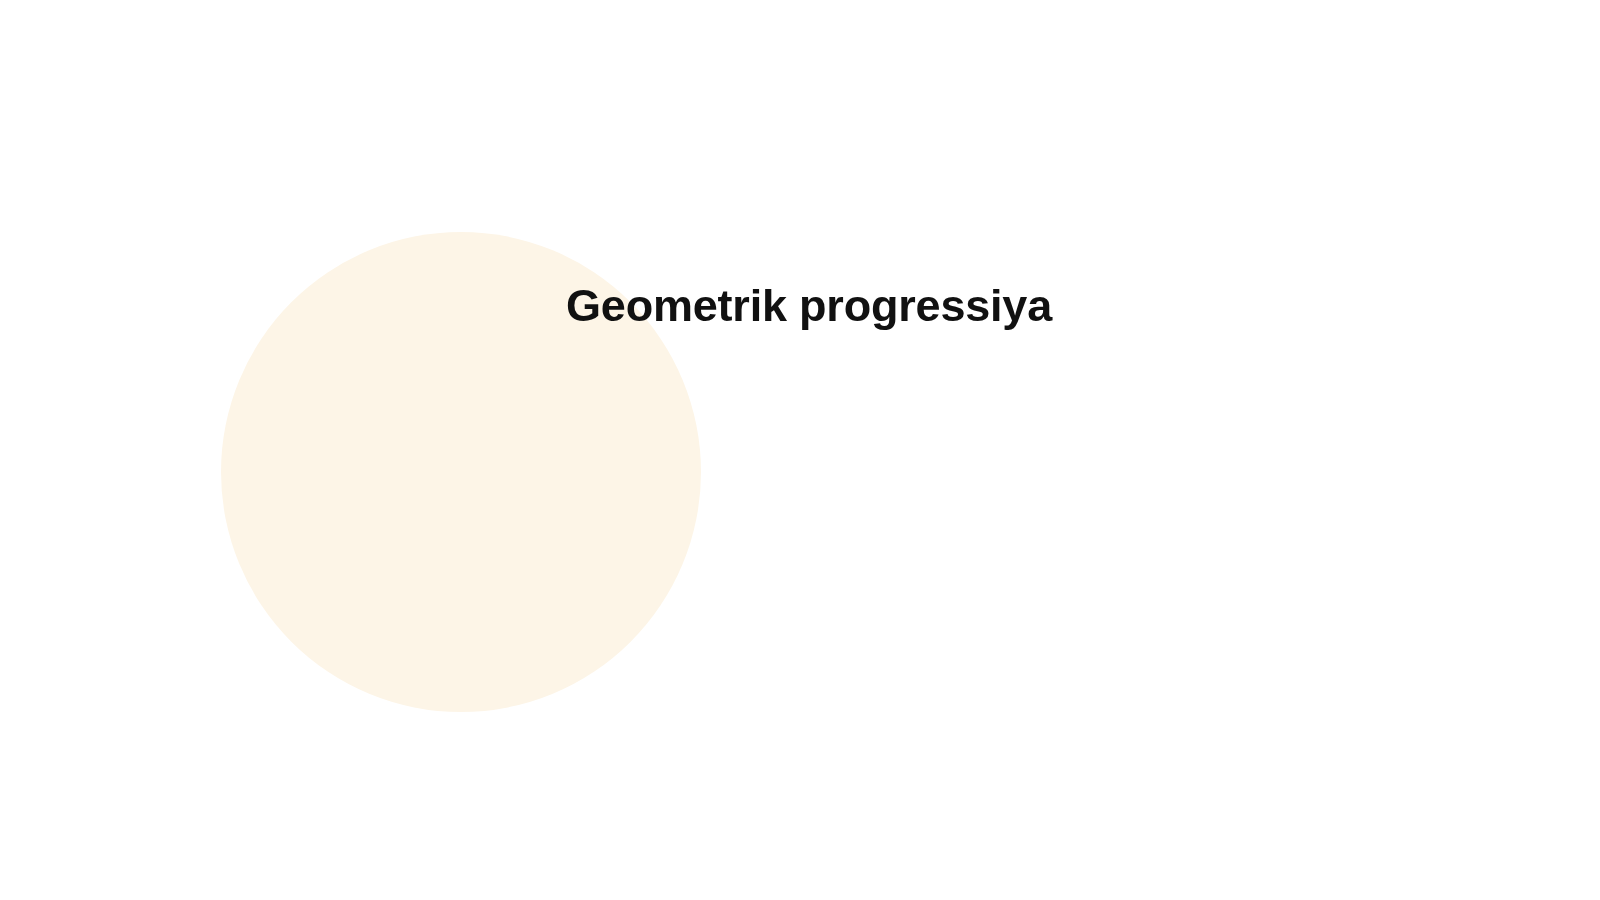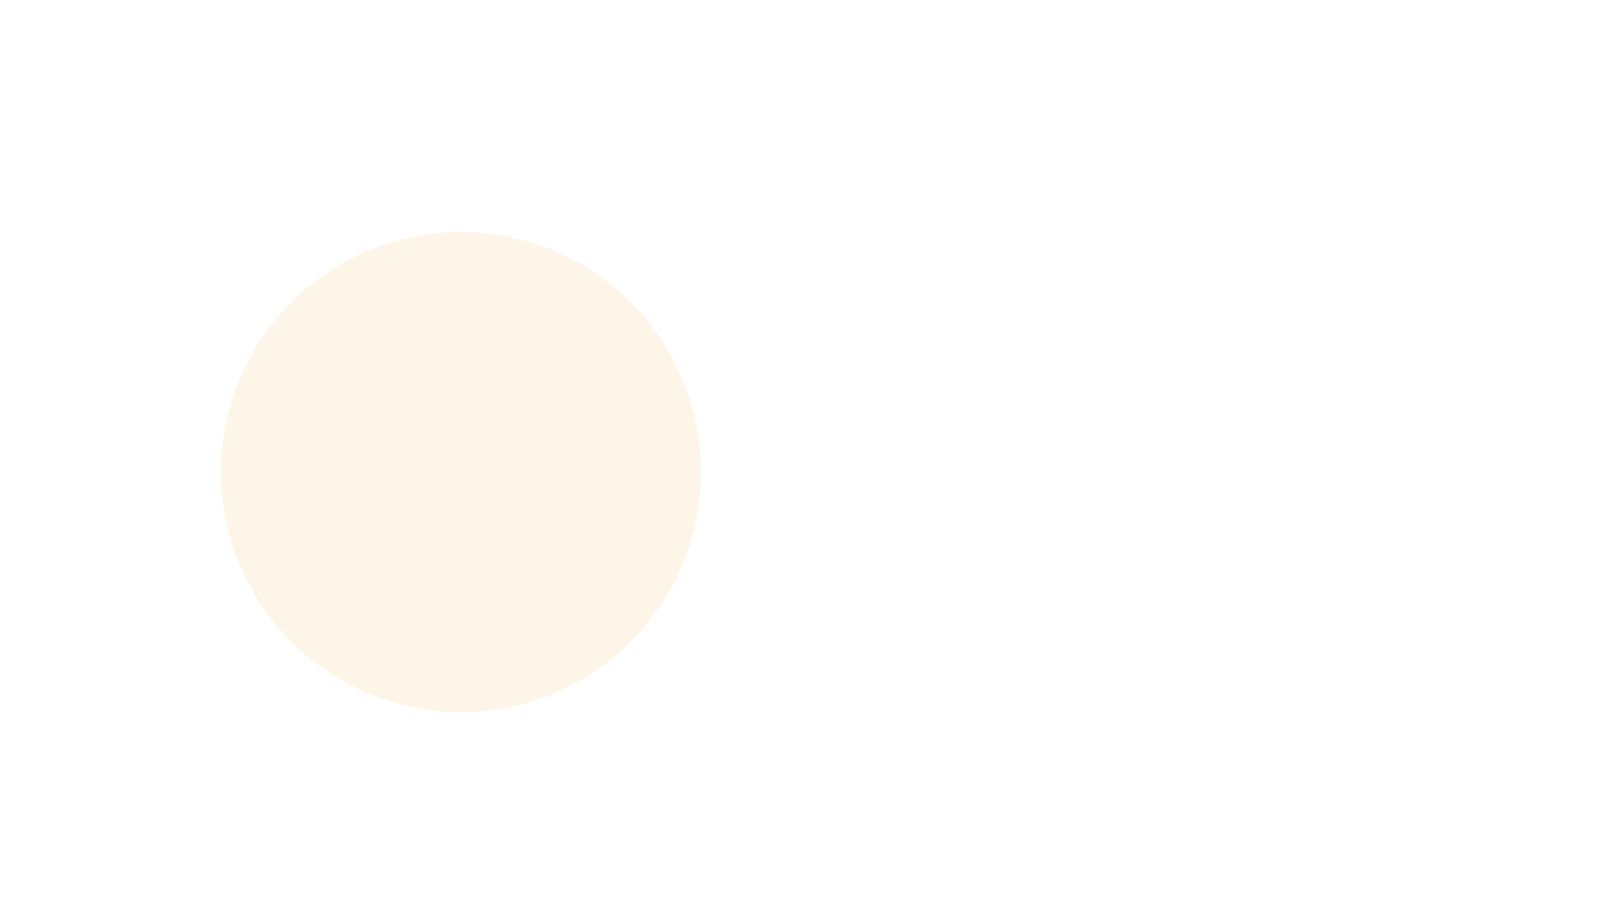--- a/index.html
+++ b/index.html
@@ -49,14 +49,15 @@
     white-space: nowrap;
   }
 </style>
 </head>
 <body>
 
 <div id="slide">
 
   <div id="decor-circle"></div>
 
+  <h1 id="slide-title">Geometrik progressiya</h1>
 
 </div>
 
 </body></html>

